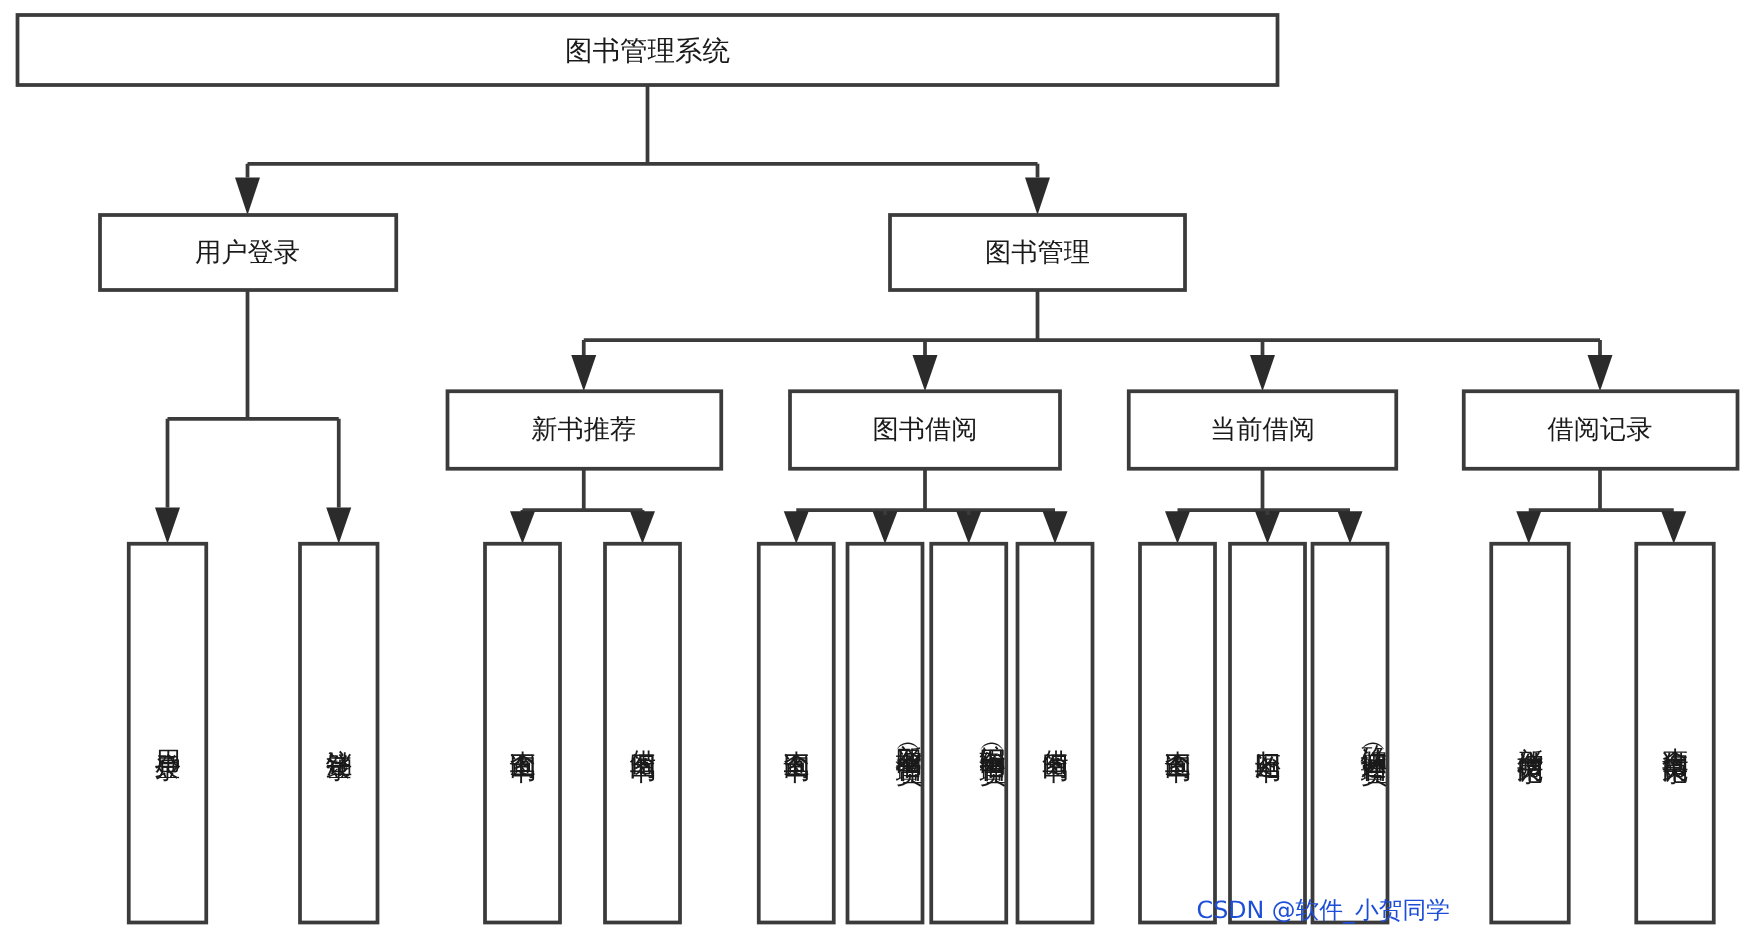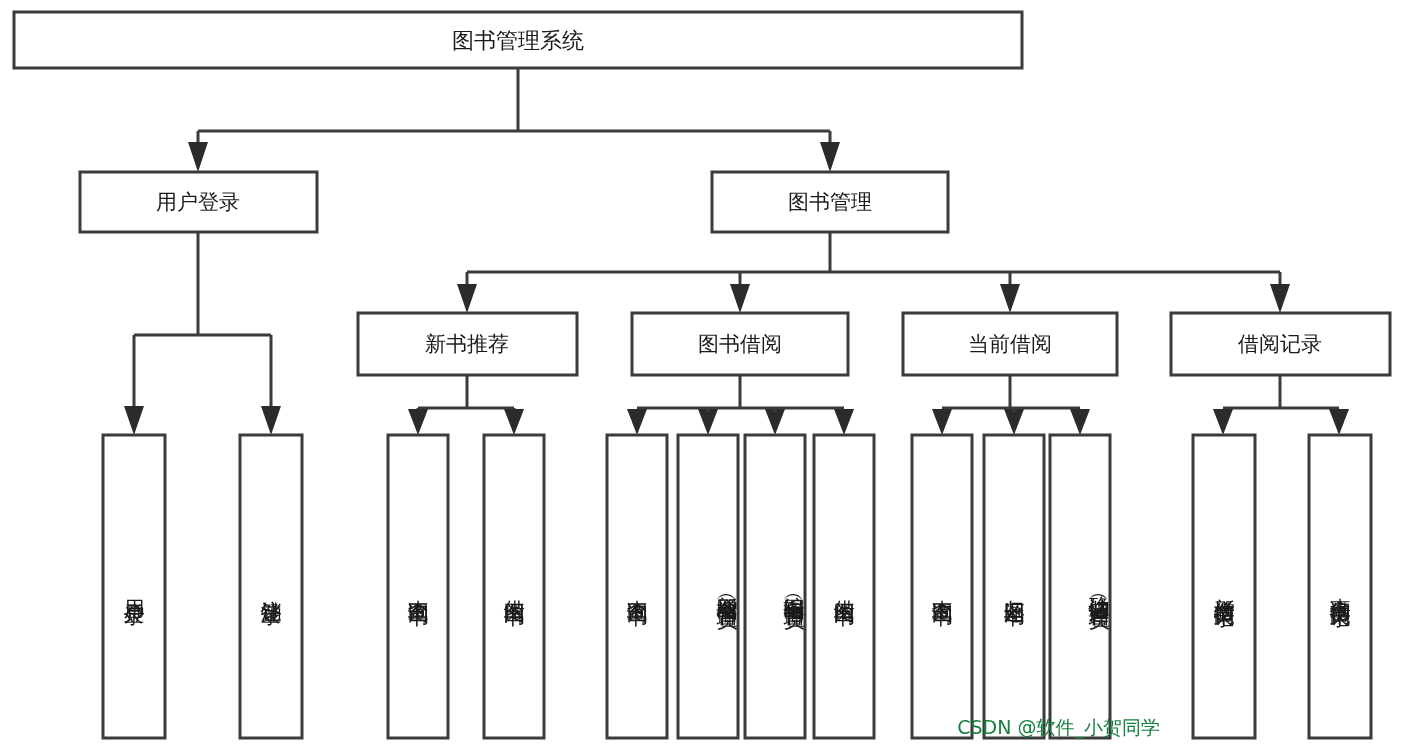--- a/index.html
+++ b/index.html
@@ -68,21 +68,21 @@
   }
   .vlabel.centered {
     align-items: center;
   }
   .watermark {
     position: absolute;
     right: 8px;
     bottom: 6px;
     font-family: "DejaVu Sans", "Liberation Sans", sans-serif;
     font-size: 19px;
-    color: #15803d;
+    color: #1d4ed8;
     white-space: nowrap;
   }
 </style>
 </head>
 <body>
 
 <div id="diagram-root">
 
   <svg id="flow" viewBox="0 0 1405 747">
 

